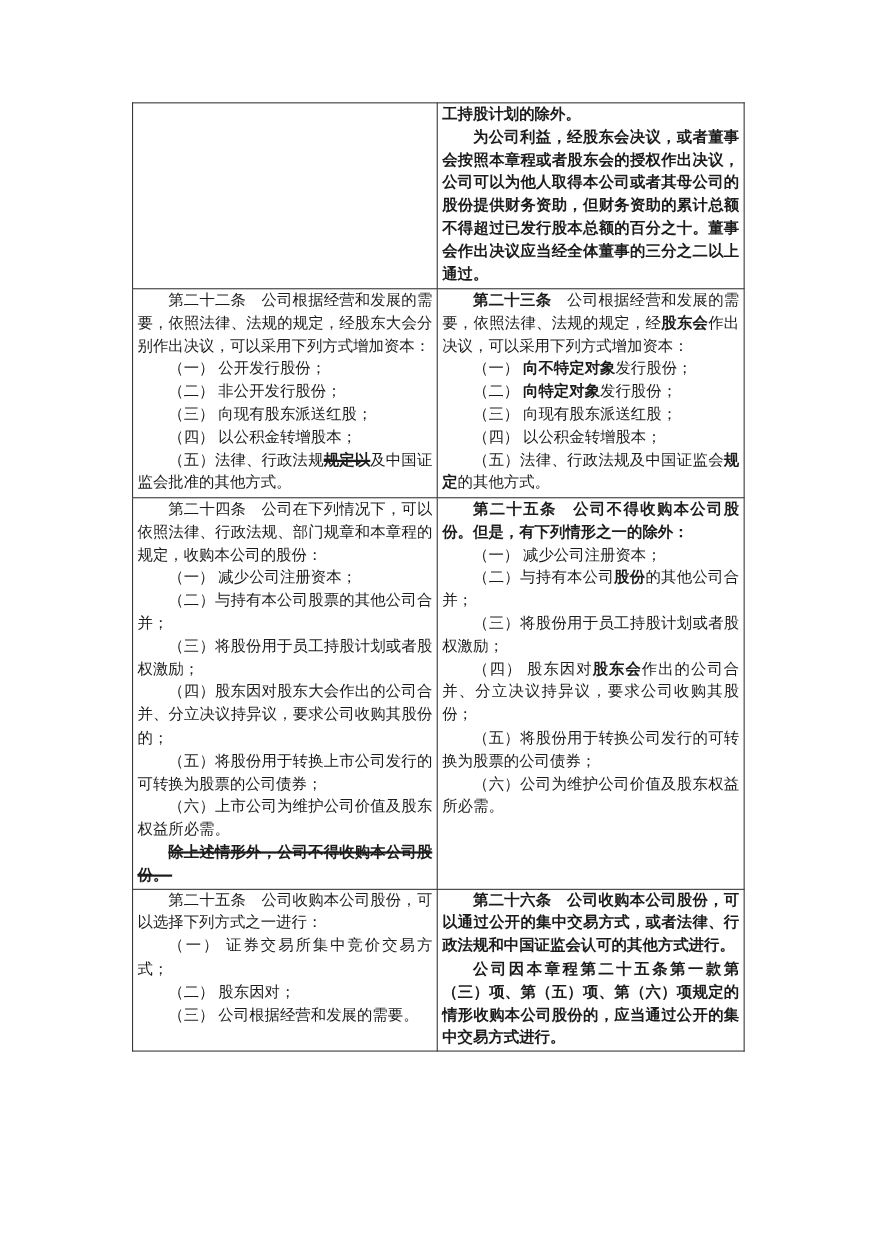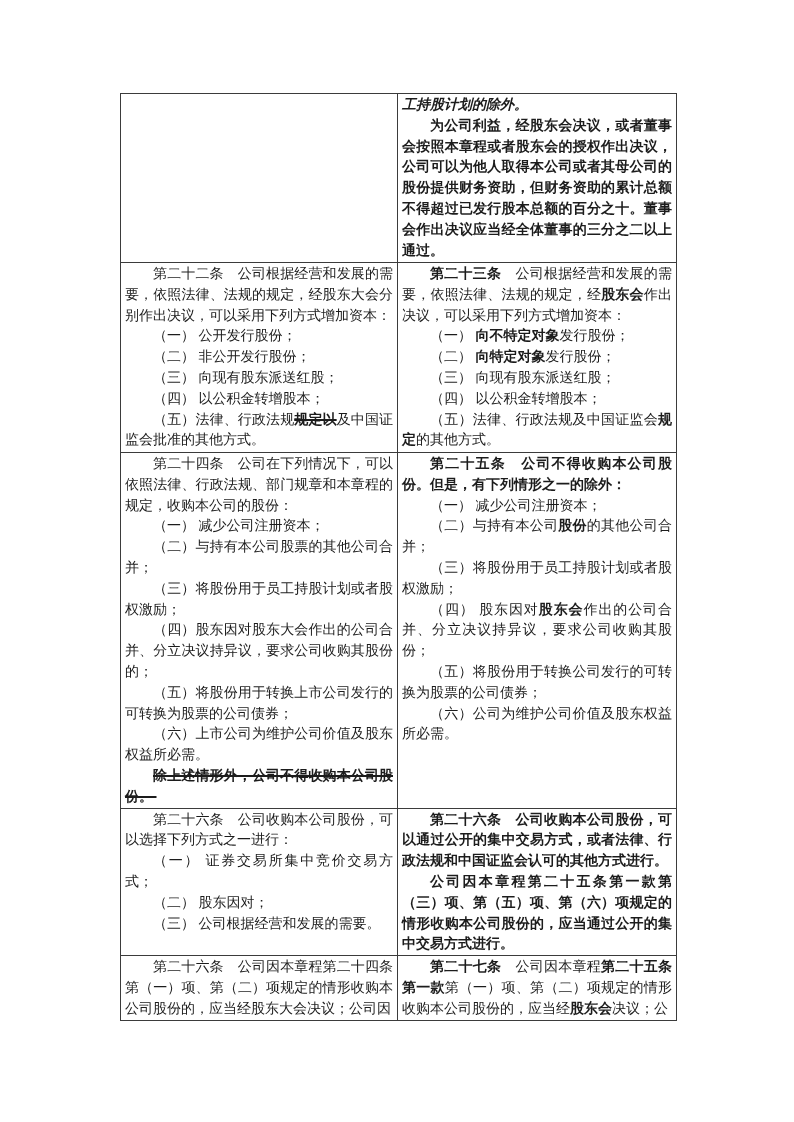--- a/index.html
+++ b/index.html
@@ -40,21 +40,21 @@
   table.cmp tr:nth-child(3) { height: 353px; }
   table.cmp tr:nth-child(4) { height: 147px; }
   table.cmp tr:nth-child(5) { height: 60px; }
 
   p.para {
     margin: 0;
     text-indent: 2em;
     text-align: justify;
     text-justify: inter-ideograph;
   }
-  p.para.no-indent { text-indent: 0; font-style: italic; }
+  p.para.no-indent { text-indent: 0; }
   .bold   { font-weight: bold; }
   .strike { text-decoration: line-through; text-decoration-thickness: 1.5px; }
 </style>
 </head>
 <body>
 
 <div class="page">
   <table class="cmp">
     <colgroup>
       <col class="c-left">
@@ -102,33 +102,25 @@
             <p class="para"><span>（一） 减少公司注册资本；</span></p>
             <p class="para"><span>（二）与持有本公司</span><span class="bold">股份</span><span>的其他公司合并；</span></p>
             <p class="para"><span>（三）将股份用于员工持股计划或者股权激励；</span></p>
             <p class="para"><span>（四） 股东因对</span><span class="bold">股东会</span><span>作出的公司合并、分立决议持异议，要求公司收购其股份；</span></p>
             <p class="para"><span>（五）将股份用于转换公司发行的可转换为股票的公司债券；</span></p>
             <p class="para"><span>（六）公司为维护公司价值及股东权益所必需。</span></p>
           </td>
         </tr>
         <tr>
           <td>
-            <p class="para"><span>第二十六条　公司收购本公司股份，可以选择下列方式之一进行：</span></p>
+            <p class="para"><span>第二十五条　公司收购本公司股份，可以选择下列方式之一进行：</span></p>
             <p class="para"><span>（一） 证券交易所集中竞价交易方式；</span></p>
             <p class="para"><span>（二） 股东因对；</span></p>
             <p class="para"><span>（三） 公司根据经营和发展的需要。</span></p>
           </td>
           <td>
             <p class="para"><span class="bold">第二十六条　公司收购本公司股份，可以通过公开的集中交易方式，或者法律、行政法规和中国证监会认可的其他方式进行。</span></p>
             <p class="para"><span class="bold">公司因本章程第二十五条第一款第（三）项、第（五）项、第（六）项规定的情形收购本公司股份的，应当通过公开的集中交易方式进行。</span></p>
           </td>
         </tr>
-        <tr>
-          <td>
-            <p class="para"><span>第二十六条　公司因本章程第二十四条第（一）项、第（二）项规定的情形收购本公司股份的，应当经股东大会决议；公司因</span></p>
-          </td>
-          <td>
-            <p class="para"><span class="bold">第二十七条</span><span>　公司因本章程</span><span class="bold">第二十五条第一款</span><span>第（一）项、第（二）项规定的情形收购本公司股份的，应当经</span><span class="bold">股东会</span><span>决议；公</span></p>
-          </td>
-        </tr>
       </tbody>
   </table>
 </div>
 
 </body></html>

